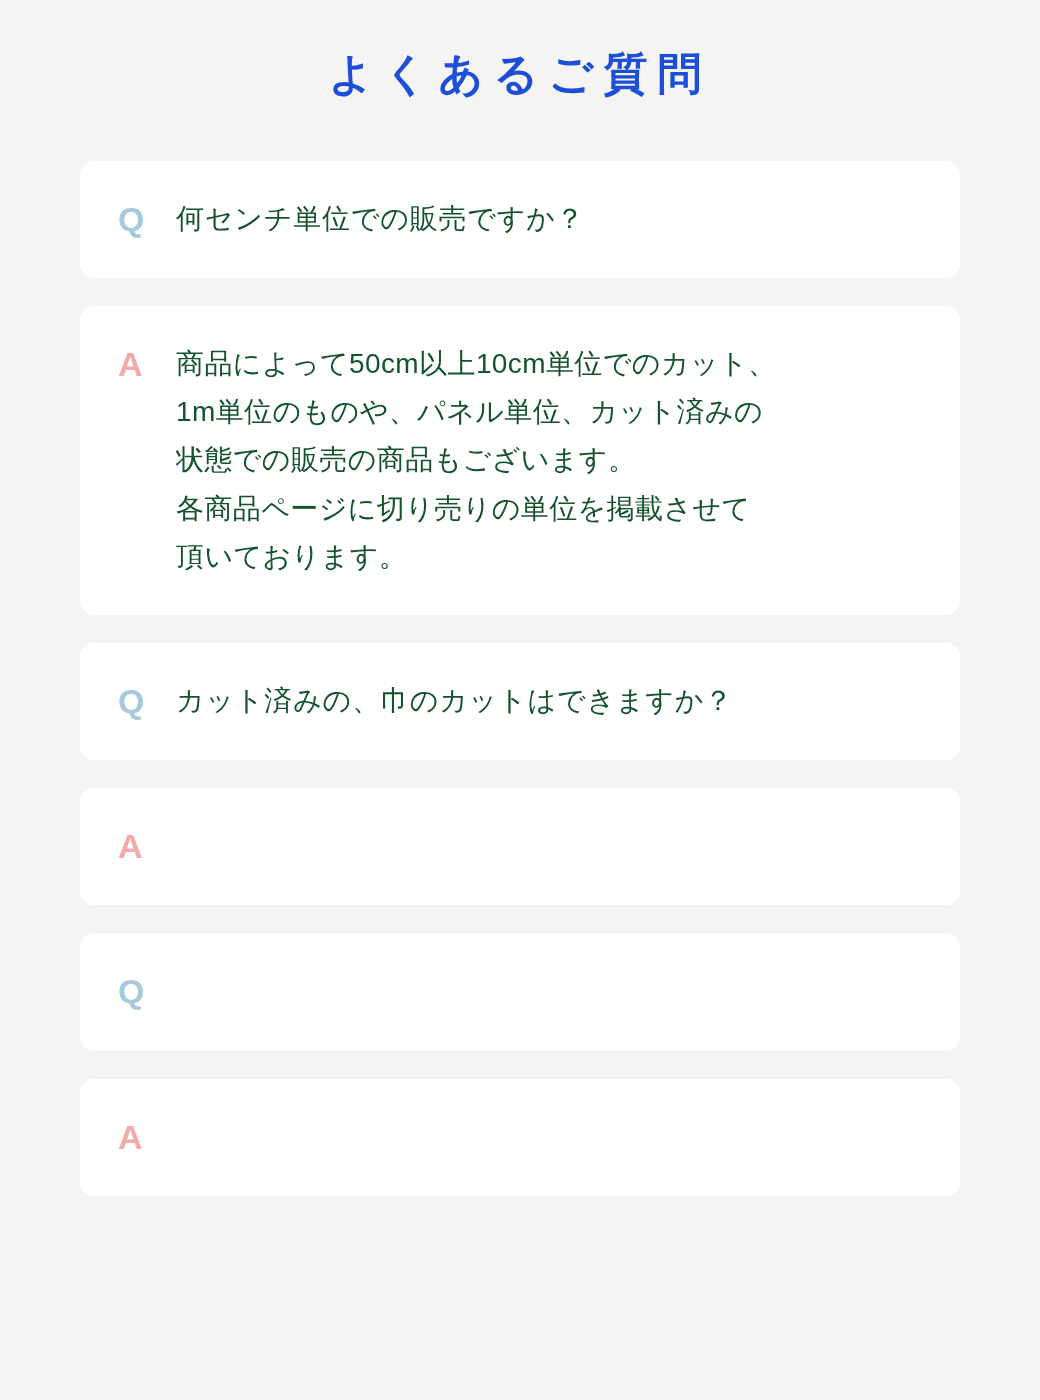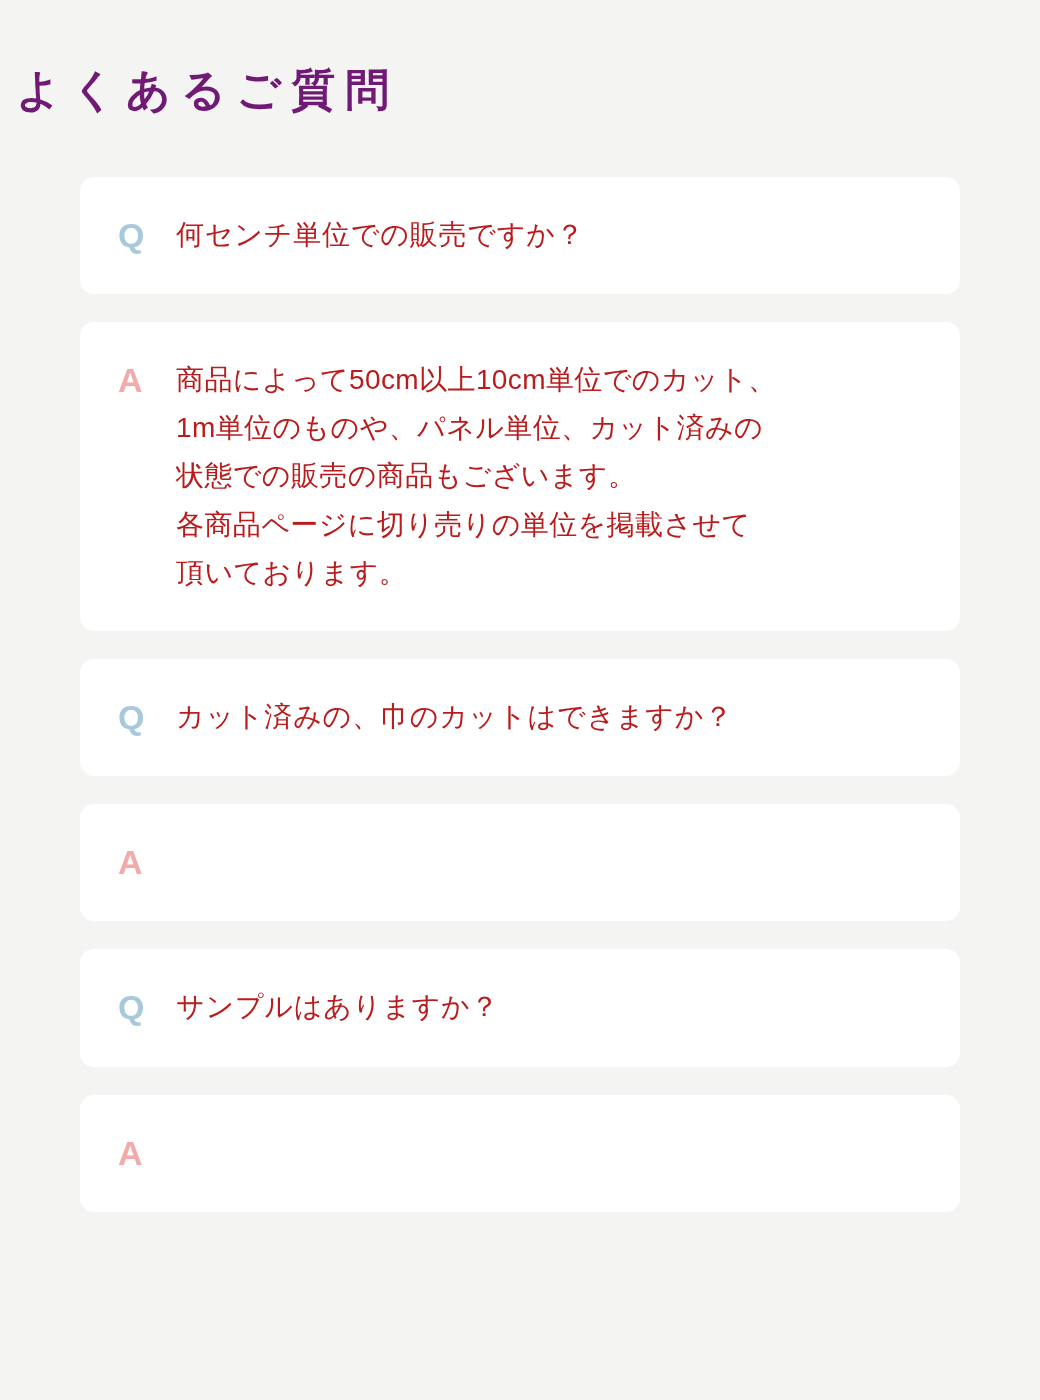--- a/index.html
+++ b/index.html
@@ -14,27 +14,27 @@
     color: #4a4a4a;
     overflow: hidden;
   }
   .page {
     width: 1040px;
     height: 1400px;
     position: relative;
     box-sizing: border-box;
   }
   .page-title {
-    text-align: left;
+    text-align: center;
     font-size: 44px;
     font-weight: bold;
     letter-spacing: 10px;
-    color: #701a75;
+    color: #1d4ed8;
     padding-top: 48px;
-    margin: 16px;
+    margin: 0;
     line-height: 1.2;
   }
   .faq-list {
     margin: 0;
     padding: 0 80px;
     box-sizing: border-box;
     list-style: none;
   }
   .card {
     background: #ffffff;
@@ -59,21 +59,21 @@
   .marker.q {
     color: #a8c8dc;
   }
   .marker.a {
     color: #f2aaaa;
   }
   .body-text {
     flex: 1 1 auto;
     font-size: 28px;
     line-height: 1.72;
-    color: #b91c1c;
+    color: #14532d;
     white-space: pre-line;
     letter-spacing: 0.4px;
   }
   .card.question .body-text {
     letter-spacing: 0.8px;
   }
 </style>
 </head>
 <body>
 
@@ -101,21 +101,20 @@
       <div class="marker q">Q</div>
       <div class="body-text">カット済みの、巾のカットはできますか？</div>
     </li>
 
     <li class="card answer">
       <div class="marker a">A</div>
     </li>
 
     <li class="card question">
       <div class="marker q">Q</div>
-      <div class="body-text">サンプルはありますか？</div>
     </li>
 
     <li class="card answer">
       <div class="marker a">A</div>
     </li>
 
   </ul>
 </div>
 
 </body></html>

